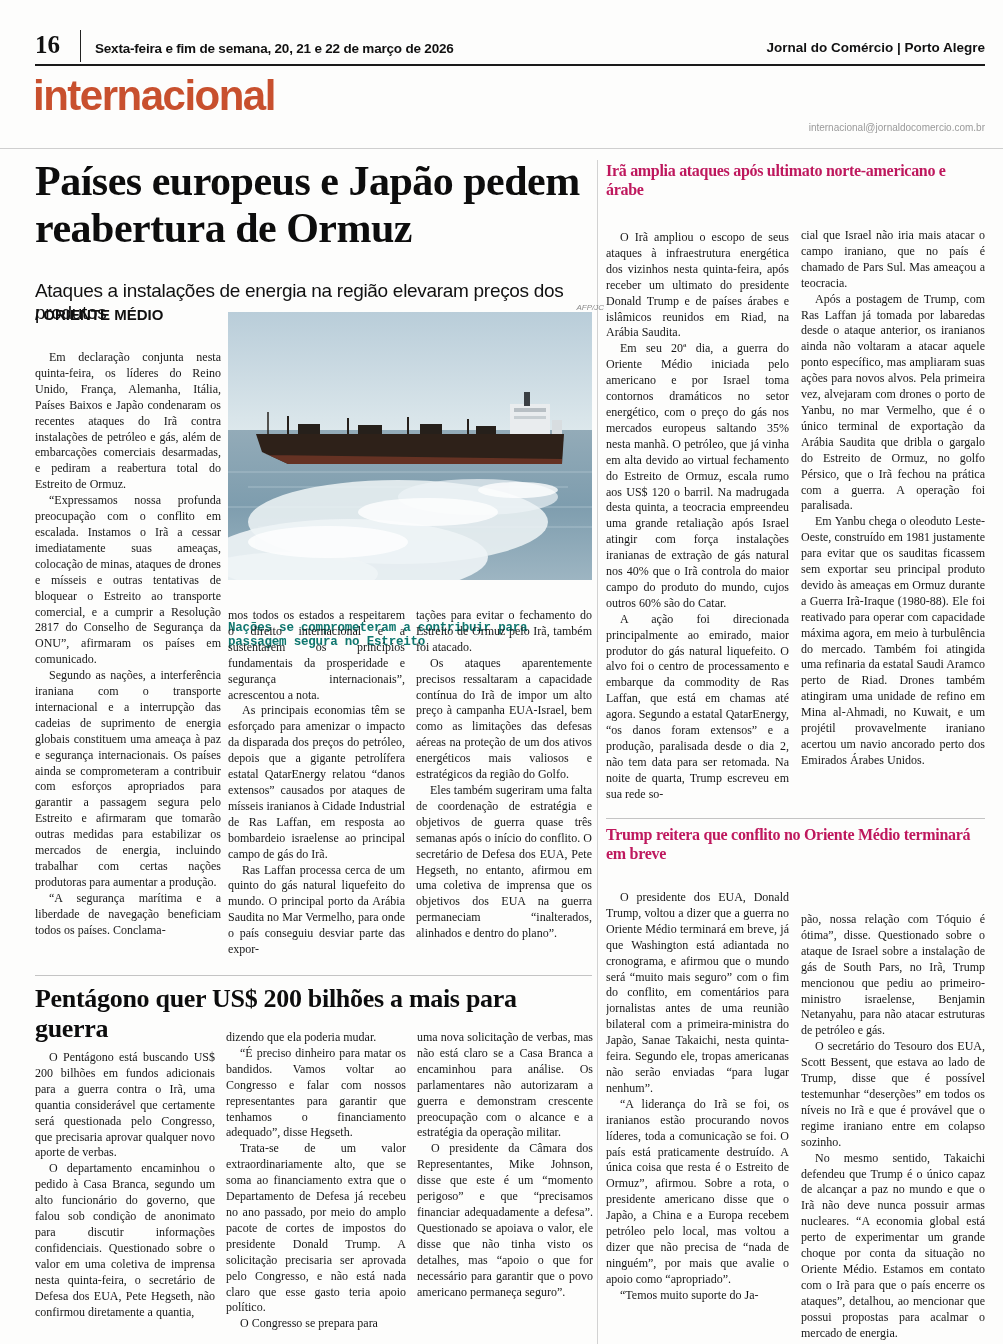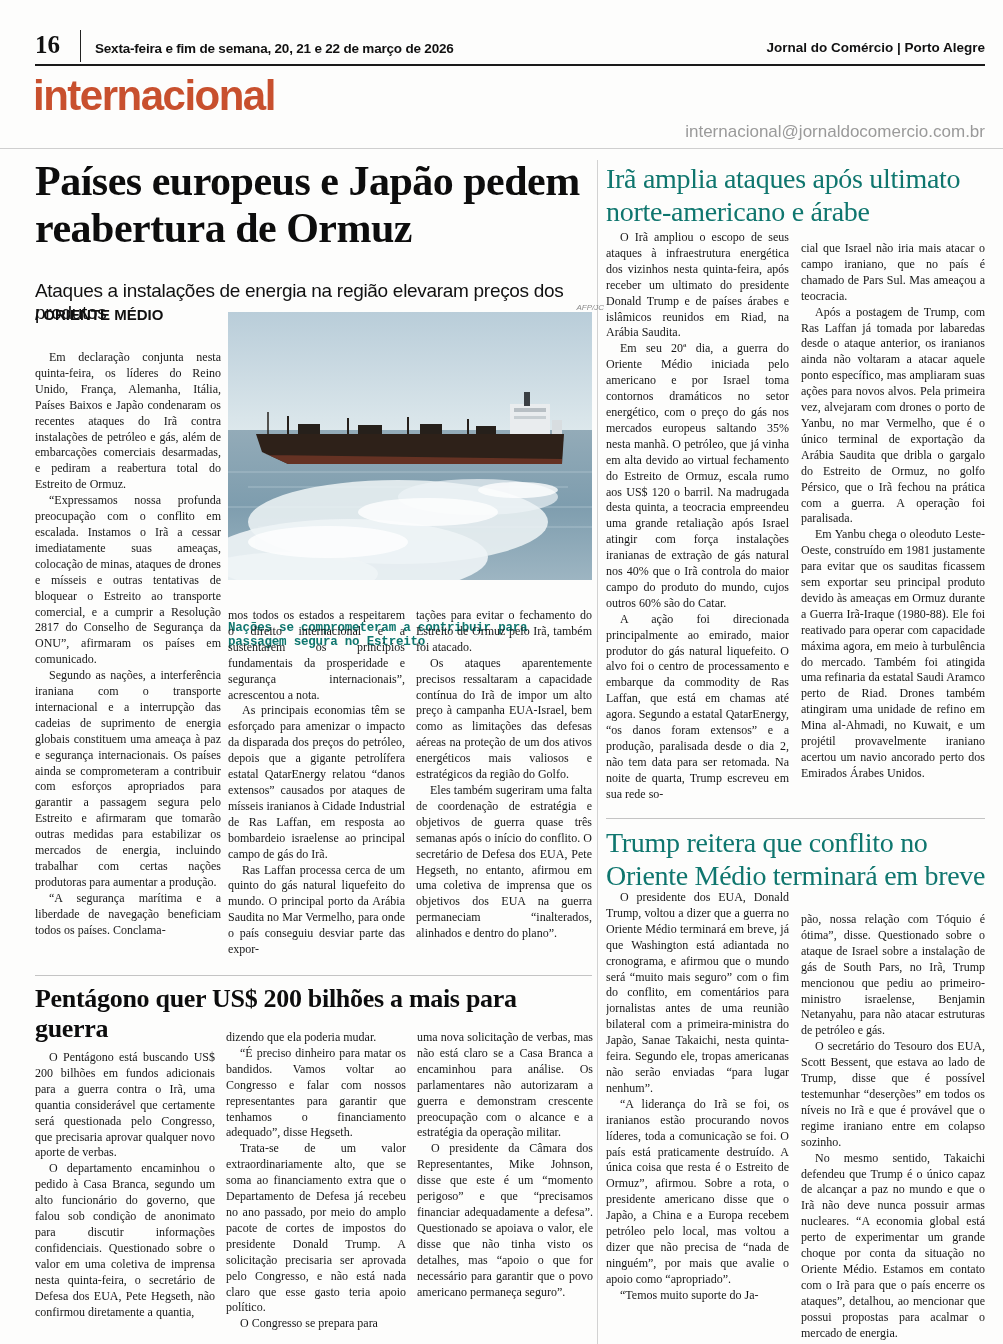--- a/index.html
+++ b/index.html
@@ -10,21 +10,21 @@
            font-weight:bold;font-size:25px;color:#111;}
   .pagenum-bar{position:absolute;left:80px;top:30px;width:1px;height:32px;background:#222;}
   .pagedate{position:absolute;left:95px;top:41px;font-family:"Liberation Sans",sans-serif;
             font-weight:bold;font-size:13.5px;color:#111;letter-spacing:-0.2px;}
   .masthead{position:absolute;right:18px;top:40px;font-family:"Liberation Sans",sans-serif;
             font-weight:bold;font-size:13.5px;color:#111;}
   .rule-dark{position:absolute;left:35px;right:18px;top:64px;height:2px;background:#1a1a1a;}
   .section{position:absolute;left:33px;top:72px;font-family:"Liberation Sans",sans-serif;
            font-weight:bold;font-size:42px;letter-spacing:-1.5px;color:#c8502e;}
   .email{position:absolute;right:18px;top:122px;font-family:"Liberation Sans",sans-serif;
-         font-size:17px;color:#9a9a9a;}
+         font-size:10px;color:#9a9a9a;}
   .rule-light{position:absolute;left:0;right:0;top:148px;height:1px;background:#cfcfcf;}
   
   .hl-main{position:absolute;left:35px;top:158px;width:570px;
            font-weight:bold;font-size:42px;line-height:1.13;letter-spacing:-0.5px;color:#0d0d0d;}
   .subhead{position:absolute;left:35px;top:280px;width:570px;
            font-family:"Liberation Sans",sans-serif;font-size:19px;color:#111;letter-spacing:-0.3px;}
   .kicker{position:absolute;left:35px;top:306px;font-family:"Liberation Sans",sans-serif;
           font-weight:bold;font-size:15px;color:#111;}
   .credit{position:absolute;left:240px;top:303px;width:364px;text-align:right;
           font-family:"Liberation Sans",sans-serif;font-size:8px;color:#8a8a8a;font-style:italic;}
@@ -33,24 +33,24 @@
            font-weight:bold;font-size:12.5px;color:#0f766e;letter-spacing:-0.2px;margin-top:36px;}
   
   .col{position:absolute;font-size:12px;line-height:15.9px;text-align:justify;color:#161616;}
   .col p{margin:0;text-indent:14px;}
   .col p.cont{text-indent:0;}
   .c-main1{left:35px;top:350px;width:186px;height:614px;overflow:hidden;}
   .c-main2{left:228px;top:608px;width:177px;height:356px;overflow:hidden;}
   .c-main3{left:416px;top:608px;width:176px;height:356px;overflow:hidden;}
   
   .vdivider{position:absolute;left:597px;top:160px;width:1px;bottom:0;background:#d2d2d2;}
-  .hl-side{position:absolute;font-weight:normal;font-size:28px;line-height:1.18;letter-spacing:-0.3px;color:#0f766e;}
+  .hl-side{position:absolute;font-weight:bold;font-size:16px;line-height:1.18;letter-spacing:-0.3px;color:#be185d;}
   .hl-iran{left:606px;top:162px;width:380px;}
   .c-iran1{left:606px;top:230px;width:183px;height:584px;overflow:hidden;}
-  .c-iran2{left:801px;top:241px;width:184px;height:584px;overflow:hidden;}
+  .c-iran2{left:801px;top:228px;width:184px;height:584px;overflow:hidden;}
   .rule-iran{position:absolute;left:606px;top:818px;width:379px;height:1px;background:#c4c4c4;}
   .hl-trump{left:606px;top:826px;width:382px;}
   .c-trump1{left:606px;top:890px;width:183px;height:452px;overflow:hidden;}
   .c-trump2{left:801px;top:890px;width:184px;height:452px;overflow:hidden;margin-top:22px;}
   
   .rule-pent{position:absolute;left:35px;top:975px;width:557px;height:1px;background:#c4c4c4;}
   .hl-pent{position:absolute;left:35px;top:984px;width:560px;font-weight:bold;font-size:26px;
            letter-spacing:-0.3px;color:#0d0d0d;}
   .c-pent1{left:35px;top:1030px;width:180px;height:312px;overflow:hidden;margin-top:20px;}
   .c-pent2{left:226px;top:1030px;width:180px;height:312px;overflow:hidden;}

